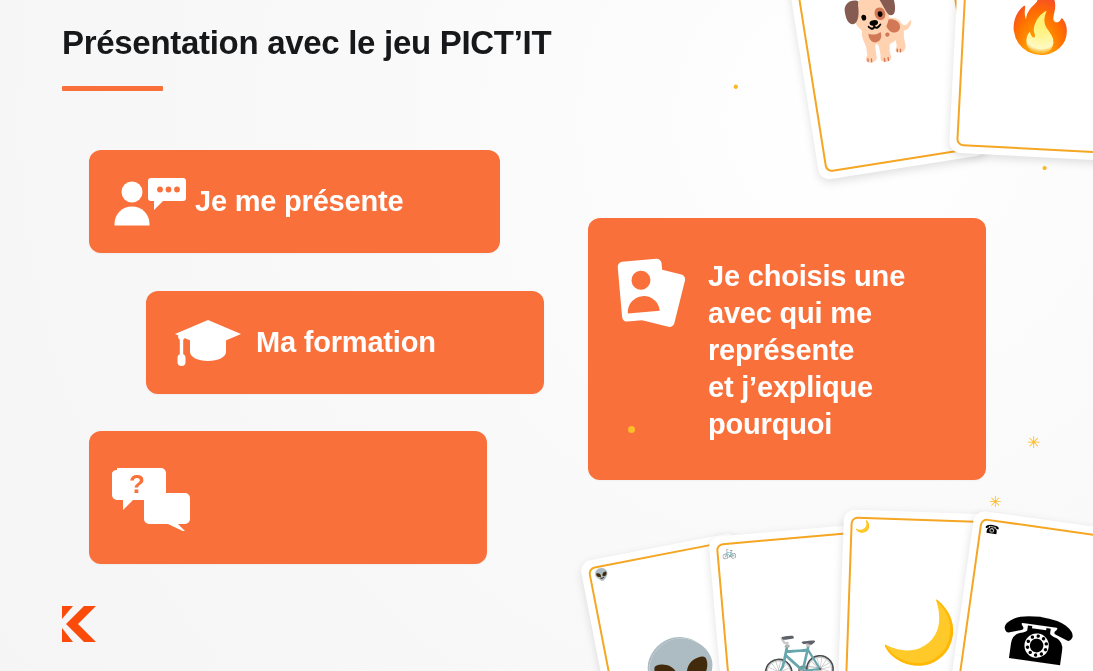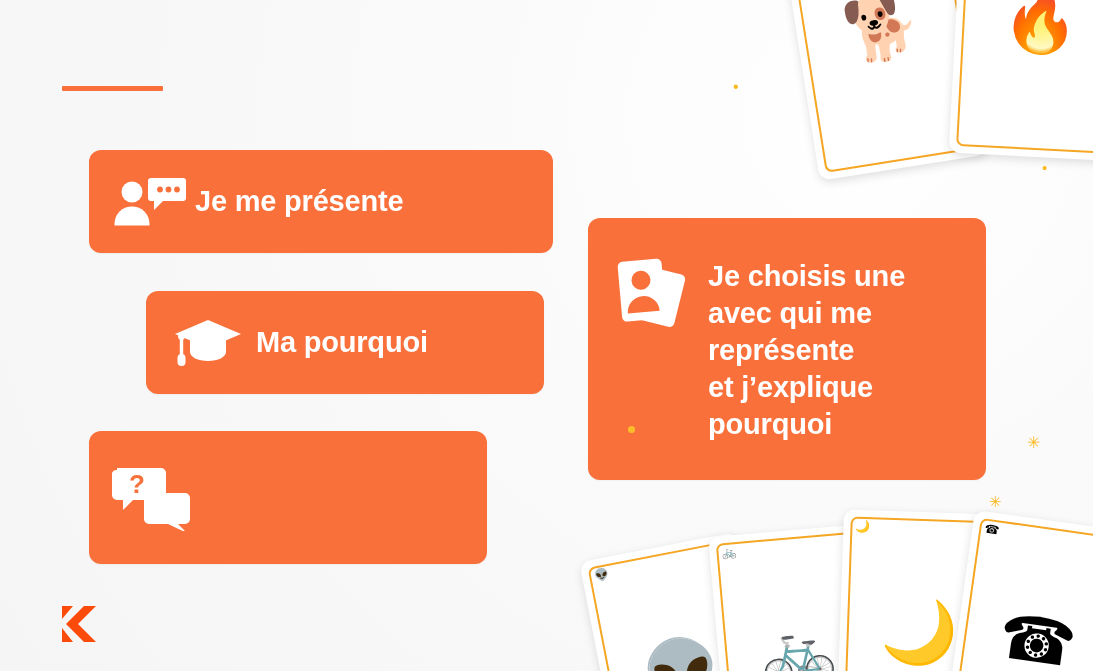--- a/index.html
+++ b/index.html
@@ -36,21 +36,21 @@
     display:flex;align-items:center;
     box-shadow:0 1px 2px rgba(0,0,0,.04);
   }
   .pill .ico{flex:0 0 auto;display:flex;align-items:center;justify-content:center;}
   .pill .lbl{
     color:#ffffff;font-weight:bold;
     letter-spacing:-0.2px;line-height:1.16;
     white-space:pre-line;
   }
 
-  #pill-presente{left:89px;top:150px;width:464px;height:103px;}
+  #pill-presente{left:89px;top:150px;width:411px;height:103px;}
   #pill-presente .ico{width:76px;height:52px;margin-left:22px;}
   #pill-presente .lbl{font-size:29px;margin-left:8px;}
 
   #pill-formation{left:146px;top:291px;width:398px;height:103px;}
   #pill-formation .ico{width:72px;height:54px;margin-left:26px;}
   #pill-formation .lbl{font-size:29px;margin-left:12px;}
 
   #pill-ux{left:89px;top:431px;width:398px;height:133px;}
   #pill-ux .ico{width:80px;height:66px;margin-left:22px;}
   #pill-ux .lbl{font-size:29px;margin-left:10px;}
@@ -145,20 +145,21 @@
 
     <div class="big" style="top:52%;">☎</div>
   </div>
 
   <div class="spark" style="left:733px;top:79px;font-size:16px;">•</div>
   <div class="spark" style="left:1042px;top:160px;font-size:15px;">•</div>
   <div class="spark" style="left:1027px;top:435px;font-size:16px;">✳</div>
   <div class="spark" style="left:989px;top:494px;font-size:15px;">✳</div>
   <div class="spark" style="left:990px;top:160px;font-size:10px;opacity:.0;">✳</div>
 
+  <div class="title">Présentation avec le jeu PICT’IT</div>
   <div class="title-rule"></div>
 
   <div class="pill" id="pill-presente">
     <span class="ico">
       <svg viewBox="0 0 76 52" width="76" height="52">
         <circle cx="21" cy="16" r="10.5" fill="#fff"></circle>
         <path d="M3.5 48c0-10.2 7.8-17.5 17.5-17.5S38.5 37.8 38.5 48v1.5H3.5z" fill="#fff"></path>
         <path d="M40 2h32a3 3 0 0 1 3 3v17a3 3 0 0 1-3 3H52l-9 9v-9h-3a3 3 0 0 1-3-3V5a3 3 0 0 1 3-3z" fill="#fff"></path>
         <circle cx="49" cy="13.5" r="2.9" fill="#f9703b"></circle>
         <circle cx="57.5" cy="13.5" r="2.9" fill="#f9703b"></circle>
@@ -171,21 +172,21 @@
   <div class="pill" id="pill-formation">
     <span class="ico">
       <svg viewBox="0 0 72 54" width="72" height="54">
         <path d="M36 4 69 18 36 32 3 18z" fill="#fff"></path>
         <path d="M18 23v13c0 5 8 9 18 9s18-4 18-9V23L36 31z" fill="#fff"></path>
         <path d="M9.5 20.5v18" stroke="#fff" stroke-width="3.4" fill="none" stroke-linecap="round"></path>
         <rect x="5.5" y="38" width="8" height="12" rx="4" fill="#fff"></rect>
         <circle cx="9.5" cy="20.5" r="3.4" fill="#fff"></circle>
       </svg>
     </span>
-    <span class="lbl">Ma pourquoi</span>
+    <span class="lbl">Ma formation</span>
   </div>
 
   <div class="pill" id="pill-ux">
     <span class="ico">
       <svg viewBox="0 0 80 66" width="80" height="66">
         <path d="M6 3h44a5 5 0 0 1 5 5v22a5 5 0 0 1-5 5H22l-10 10V35H6a5 5 0 0 1-5-5V8a5 5 0 0 1 5-3z" fill="#fff"></path>
         <text x="26" y="28" font-family="Liberation Sans, sans-serif" font-size="26" font-weight="bold" fill="#f9703b" text-anchor="middle">?</text>
         <path d="M38 28h36a5 5 0 0 1 5 5v21a5 5 0 0 1-5 5h-7l9 9-19-9H38a5 5 0 0 1-5-5V33a5 5 0 0 1 5-5z" fill="#fff"></path>
       </svg>
     </span>

